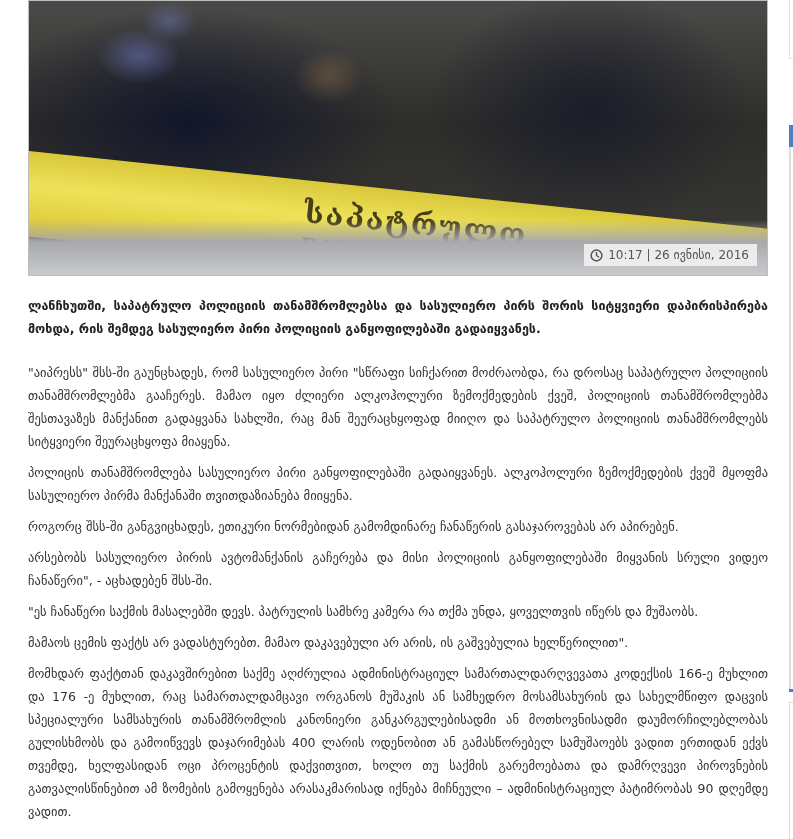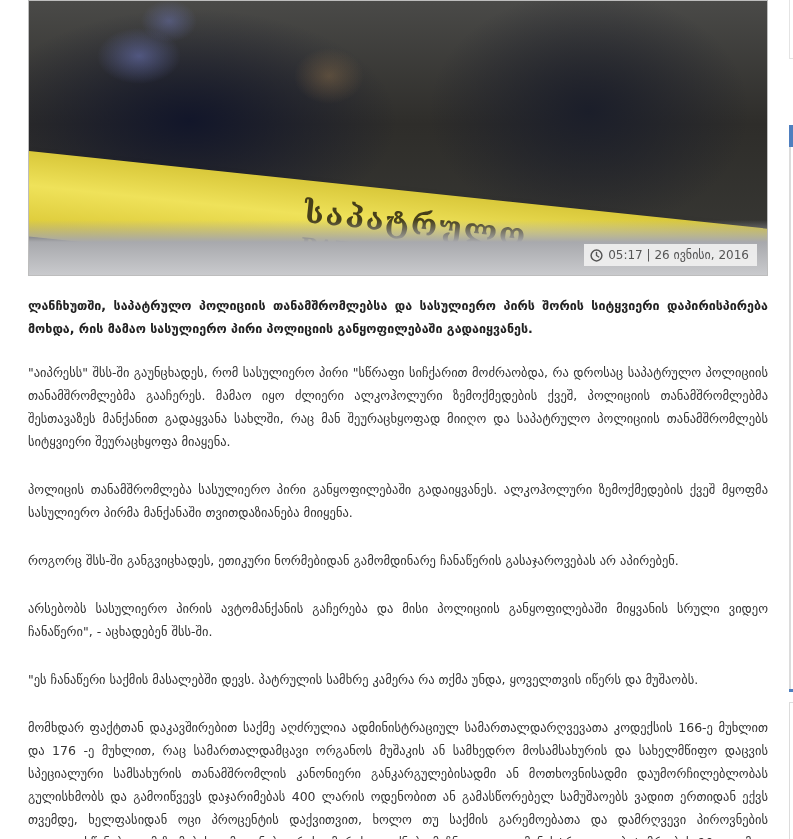--- a/index.html
+++ b/index.html
@@ -43,21 +43,21 @@
   }
   .clock-icon { width: 13px; height: 13px; }
   .lead {
     margin: 18px 0 0 0; font-weight: bold; font-size: 12.5px; line-height: 23px;
     color: #222222; text-align: justify;
   }
   .para {
     margin: 0; font-size: 12.5px; line-height: 23px; color: #333333; text-align: justify;
   }
   .p1 { margin-top: 21px; }
-  .gap { margin-top: 25px; }
+  .gap { margin-top: 8px; }
   .sidebar {
     position: absolute; left: 789px; top: 0; width: 10px; height: 839px;
   }
   .sb-top { position: absolute; left: 0; top: 0; width: 10px; height: 58px; border-left: 1px solid #e4e4e4; border-bottom: 1px solid #e4e4e4; }
   .sb-accent { position: absolute; left: 0; top: 125px; width: 10px; height: 22px; background: #4f7fbf; }
   .sb-panel { position: absolute; left: 0; top: 147px; width: 10px; height: 543px; border-left: 2px solid #dcdcdc; }
   .sb-accent2 { position: absolute; left: 0; top: 689px; width: 5px; height: 3px; background: #4f7fbf; }
   .sb-panel2 { position: absolute; left: 0; top: 702px; width: 10px; height: 137px; border-left: 1px solid #dcdcdc; border-top: 1px solid #dcdcdc; }
 </style>
 </head>
@@ -68,31 +68,32 @@
     <div class="tape">
       <span class="tape-text">საპატრულო</span>
       <span class="tape-text tape-text2">PATROL POLICE</span>
     </div>
     <div class="hero-floor"></div>
     <div class="timestamp">
       <svg class="clock-icon" viewBox="0 0 14 14">
         <circle cx="7" cy="7" r="5.8" fill="none" stroke="#555" stroke-width="1.6"></circle>
         <path d="M7 3.6 V7 L9.4 8.6" fill="none" stroke="#555" stroke-width="1.5" stroke-linecap="round"></path>
       </svg>
-      <span>05:17 | 26 ივნისი, 2016</span>
+      <span>10:17 | 26 ივნისი, 2016</span>
     </div>
   </div>
 
-  <p class="lead">ლანჩხუთში, საპატრულო პოლიციის თანამშრომლებსა და სასულიერო პირს შორის სიტყვიერი დაპირისპირება მოხდა, რის მამაო სასულიერო პირი პოლიციის განყოფილებაში გადაიყვანეს.</p>
+  <p class="lead">ლანჩხუთში, საპატრულო პოლიციის თანამშრომლებსა და სასულიერო პირს შორის სიტყვიერი დაპირისპირება მოხდა, რის შემდეგ სასულიერო პირი პოლიციის განყოფილებაში გადაიყვანეს.</p>
 
   <p class="para p1">"აიპრესს" შსს-ში გაუნცხადეს, რომ სასულიერო პირი "სწრაფი სიჩქარით მოძრაობდა, რა დროსაც  საპატრულო პოლიციის თანამშრომლებმა გააჩერეს. მამაო იყო ძლიერი ალკოჰოლური ზემოქმედების ქვეშ, პოლიციის თანამშრომლებმა შესთავაზეს მანქანით გადაყვანა სახლში, რაც მან შეურაცხყოფად მიიღო და საპატრულო პოლიციის თანამშრომლებს სიტყვიერი შეურაცხყოფა მიაყენა.</p>
   <p class="para gap">პოლიცის თანამშრომლება სასულიერო პირი განყოფილებაში გადაიყვანეს. ალკოჰოლური ზემოქმედების ქვეშ მყოფმა სასულიერო პირმა მანქანაში თვითდაზიანება მიიყენა.</p>
   <p class="para gap">როგორც  შსს-ში განგვიცხადეს, ეთიკური ნორმებიდან გამომდინარე ჩანაწერის გასაჯაროვებას არ აპირებენ.</p>
   <p class="para gap">არსებობს სასულიერო პირის ავტომანქანის გაჩერება და მისი პოლიციის განყოფილებაში მიყვანის სრული ვიდეო ჩანაწერი", - აცხადებენ შსს-ში.</p>
   <p class="para gap">"ეს ჩანაწერი საქმის მასალებში დევს. პატრულის სამხრე კამერა რა თქმა უნდა, ყოველთვის იწერს და მუშაობს.</p>
+  <p class="para gap">მამაოს ცემის ფაქტს არ ვადასტურებთ. მამაო დაკავებული არ არის, ის გაშვებულია ხელწერილით".</p>
   <p class="para gap">მომხდარ ფაქტთან დაკავშირებით საქმე აღძრულია ადმინისტრაციულ სამართალდარღვევათა კოდექსის 166-ე მუხლით და 176 -ე მუხლით, რაც სამართალდამცავი ორგანოს მუშაკის ან სამხედრო მოსამსახურის და სახელმწიფო დაცვის სპეციალური სამსახურის თანამშრომლის კანონიერი განკარგულებისადმი ან მოთხოვნისადმი დაუმორჩილებლობას გულისხმობს და გამოიწვევს დაჯარიმებას 400 ლარის ოდენობით ან გამასწორებელ სამუშაოებს ვადით ერთიდან ექვს თვემდე, ხელფასიდან ოცი პროცენტის დაქვითვით, ხოლო თუ საქმის გარემოებათა და დამრღვევი პიროვნების გათვალისწინებით ამ ზომების გამოყენება არასაკმარისად იქნება მიჩნეული – ადმინისტრაციულ პატიმრობას 90 დღემდე ვადით.</p>
 </div>
 
 <div class="sidebar">
   <div class="sb-top"></div>
   <div class="sb-accent"></div>
   <div class="sb-panel"></div>
   <div class="sb-accent2"></div>
   <div class="sb-panel2"></div>
 </div>

